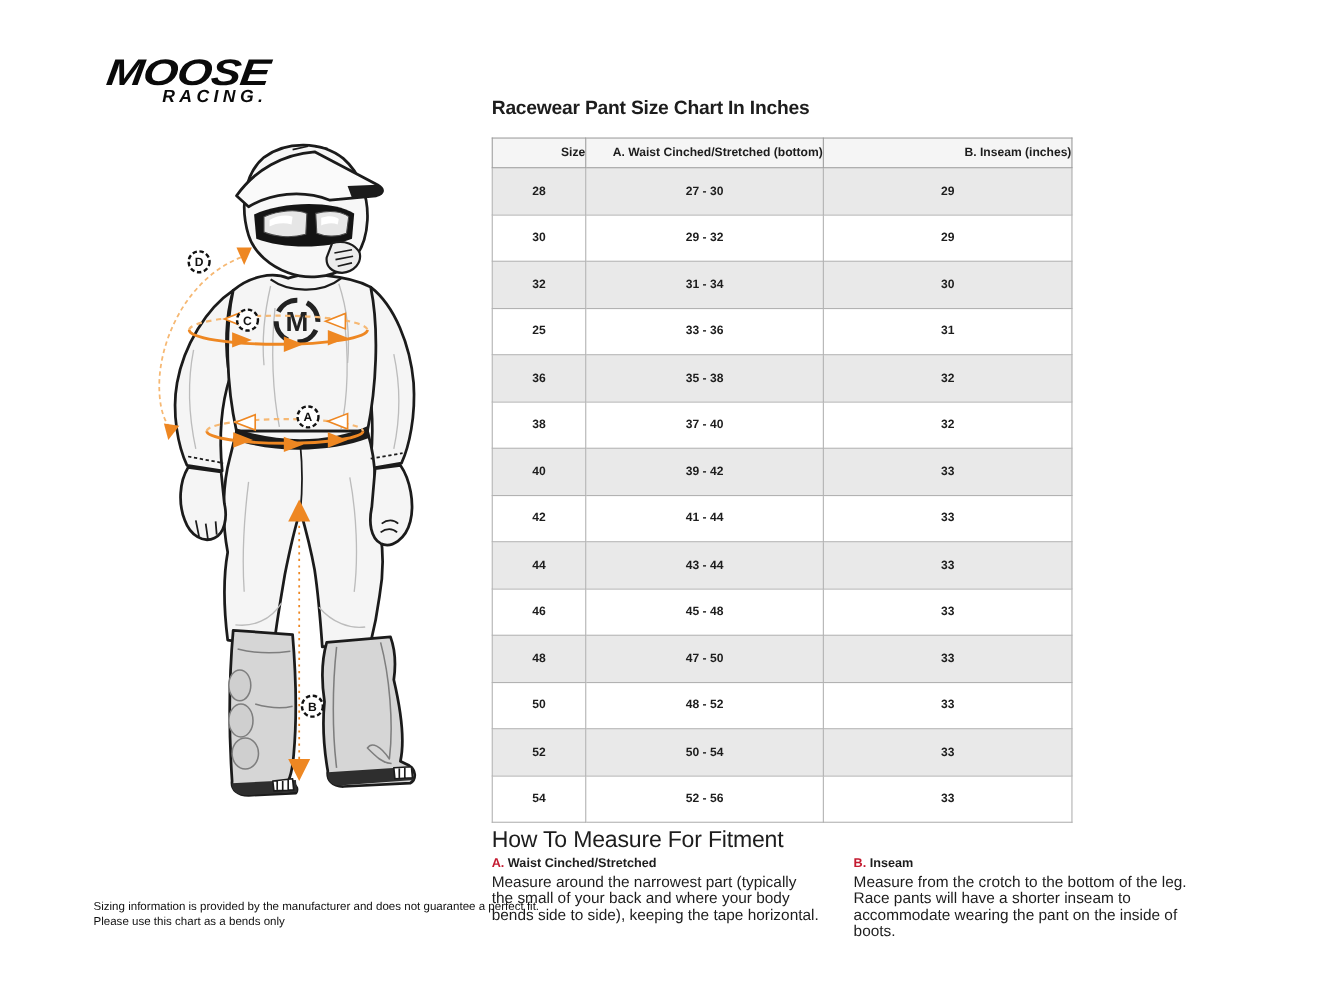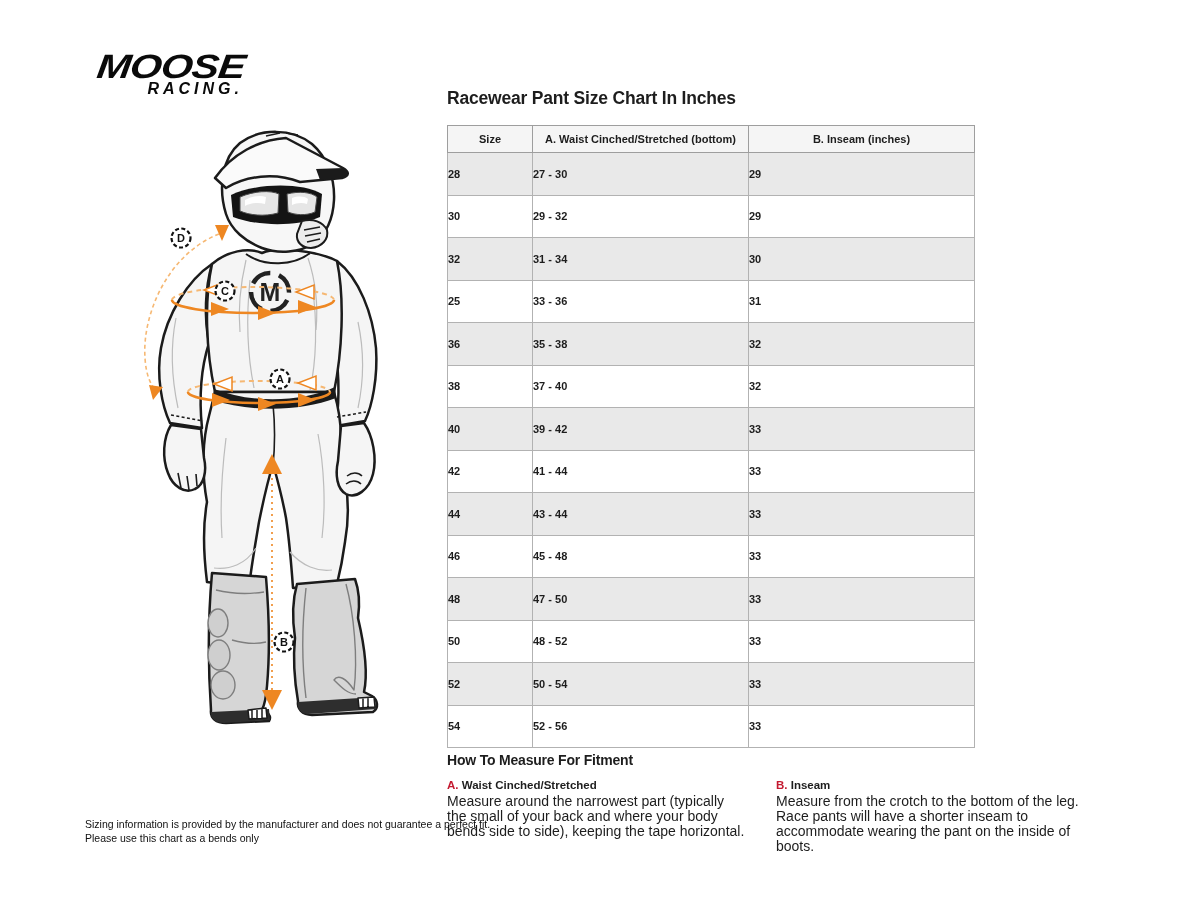--- a/index.html
+++ b/index.html
@@ -18,29 +18,29 @@
   }
   
   .size-title { position:absolute; left:447px; top:88px; font-size:17.5px; font-weight:700; letter-spacing:-0.2px; }
   
   table.size-chart {
     position:absolute; left:447px; top:125px; width:527px;
     border-collapse:collapse; table-layout:fixed; border:1px solid #8f8f8f;
   }
   table.size-chart th {
     height:26px; background:#f5f5f5; font-size:11px; font-weight:700;
-    border:1px solid #9e9e9e; text-align:center; padding:0;
+    border:1px solid #9e9e9e; text-align:right; padding:0;
   }
   table.size-chart td {
     height:41.5px; font-size:11px; font-weight:700; background:#ffffff;
-    border:1px solid #b2b2b2; text-align:left; padding:0;
+    border:1px solid #b2b2b2; text-align:center; padding:0;
   }
   table.size-chart tbody tr:nth-child(odd) td { background:#e9e9e9; }
   
-  .howto-heading { position:absolute; left:447px; top:752px; font-size:14px; font-weight:700; letter-spacing:-0.2px; }
+  .howto-heading { position:absolute; left:447px; top:752px; font-size:21px; font-weight:400; letter-spacing:-0.2px; }
   .measure { position:absolute; top:779px; }
   .measure .lbl { font-size:11.5px; font-weight:700; }
   .measure .prefix { color:#c41a30; font-weight:700; }
   .measure p { margin:3px 0 0 0; font-size:14px; line-height:15px; font-weight:400; }
   #measure-a { left:447px; width:300px; }
   #measure-b { left:776px; width:312px; }
   
   .disclaimer { position:absolute; left:57px; top:817px; font-size:10.5px; line-height:14px; font-weight:400; color:#101010;margin-left:28px; }
   
   .figure { position:absolute; left:50px; top:118px; width:390px; height:632px; }

